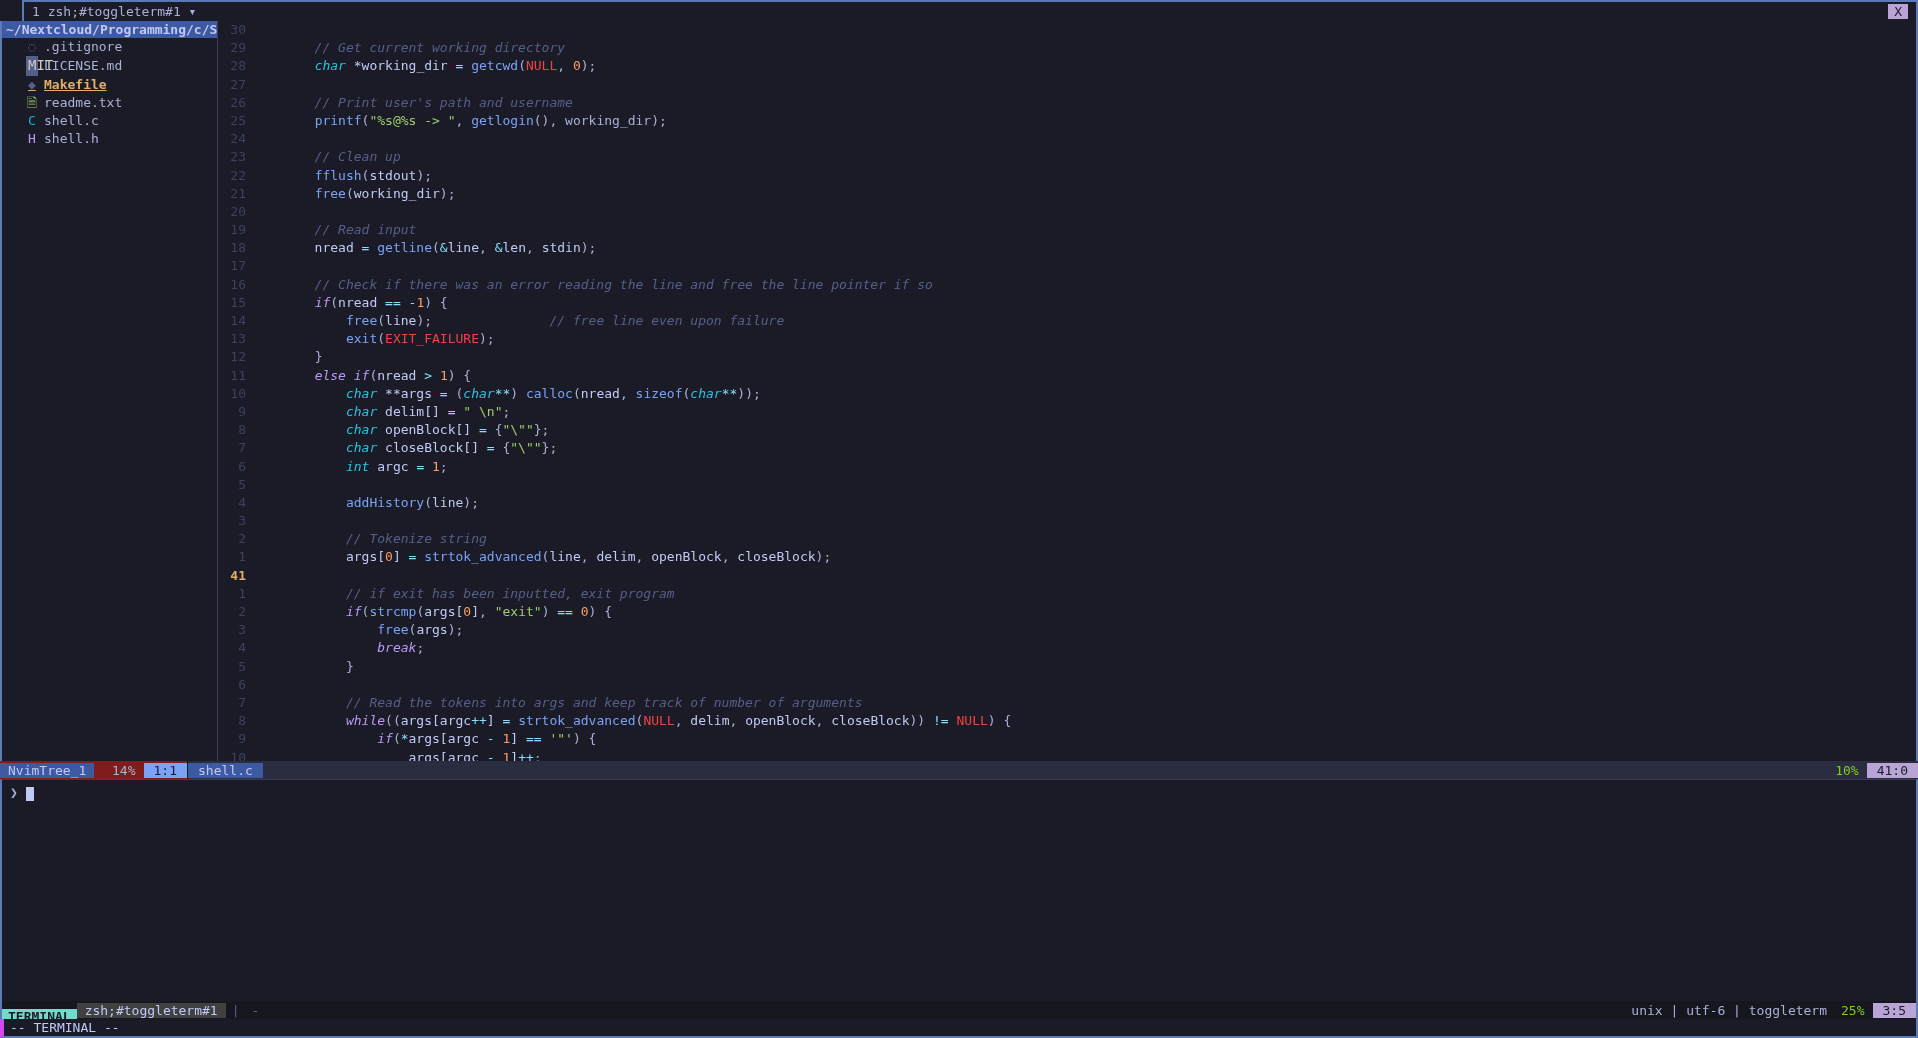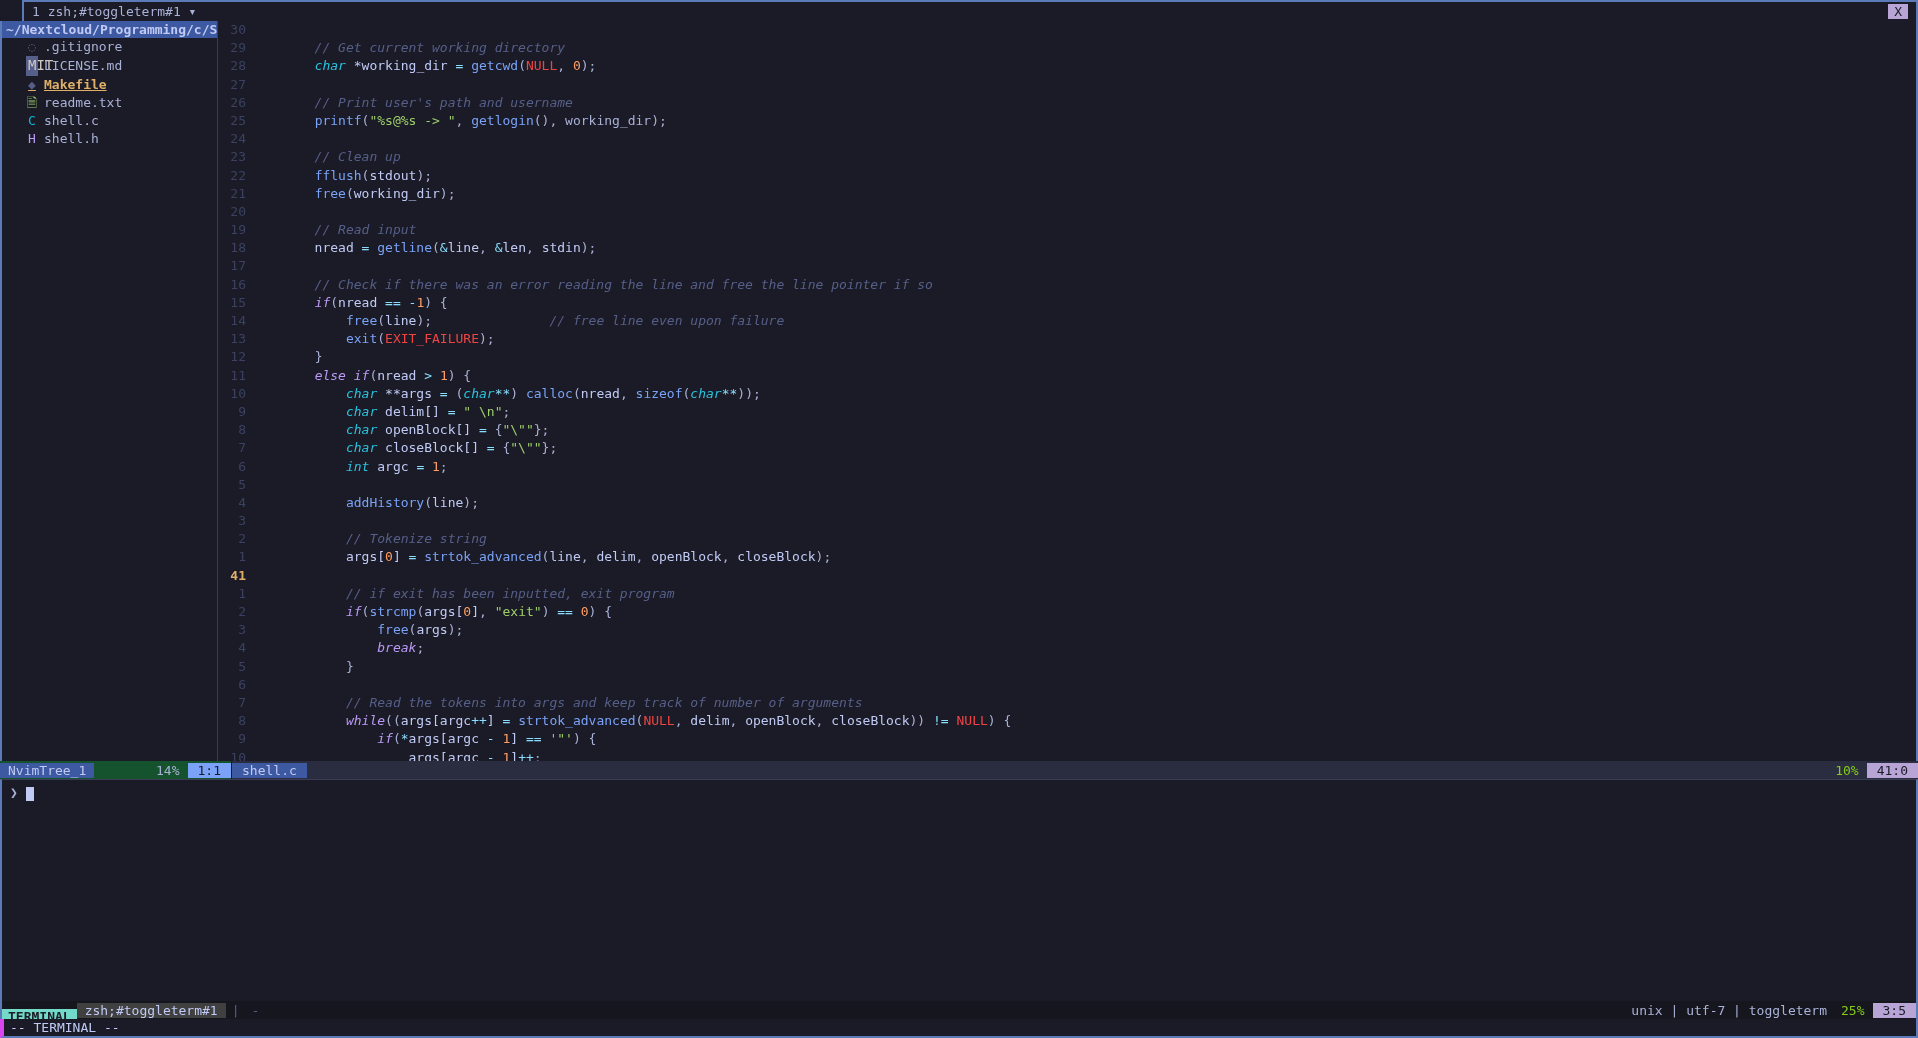--- a/index.html
+++ b/index.html
@@ -104,24 +104,24 @@
   .id   { color: #c0caf5; }
   .cnst { color: #ef4444; }
   .pun  { color: #a9b1d6; }
   .statusbars {
     display: flex;
     background: #3b3d57;
     color: #c0caf5;
     height: 18px;
   }
   .status-left {
-    width: 232px;
-    display: flex;
-    align-items: center;
-    background: #14532d;
+    width: 188px;
+    display: flex;
+    align-items: center;
+    background: #7f1d1d;
     border-right: 1px solid #1a1b26;
     text-align: right;
   }
   .status-left .name { background: #3d59a1; color:#c0caf5; padding: 0 8px; }
   .status-left .fill { flex:1; }
   .status-left .pct  { padding: 0 8px; color:#a9b1d6; }
   .status-left .pos  { background: #7aa2f7; color:#1a1b26; padding: 0 10px; }
   .status-right {
     flex: 1;
     display: flex;
@@ -296,18 +296,18 @@
     <span class="term-cursor"></span>
   </div>
 </div>
 
 <div class="bottom-tabbar">
   <span class="tab-active">TERMINAL</span>
   <span class="tab-label">zsh;#toggleterm#1</span>
   <span class="sep">|</span>
   <span class="sep">-</span>
   <span class="fill"></span>
-  <span class="right">unix | utf-7 | toggleterm</span>
+  <span class="right">unix | utf-6 | toggleterm</span>
   <span class="pct">25%</span>
   <span class="pos">3:5</span>
 </div>
 
 <div class="modeline">-- TERMINAL --</div>
 
 </body></html>

